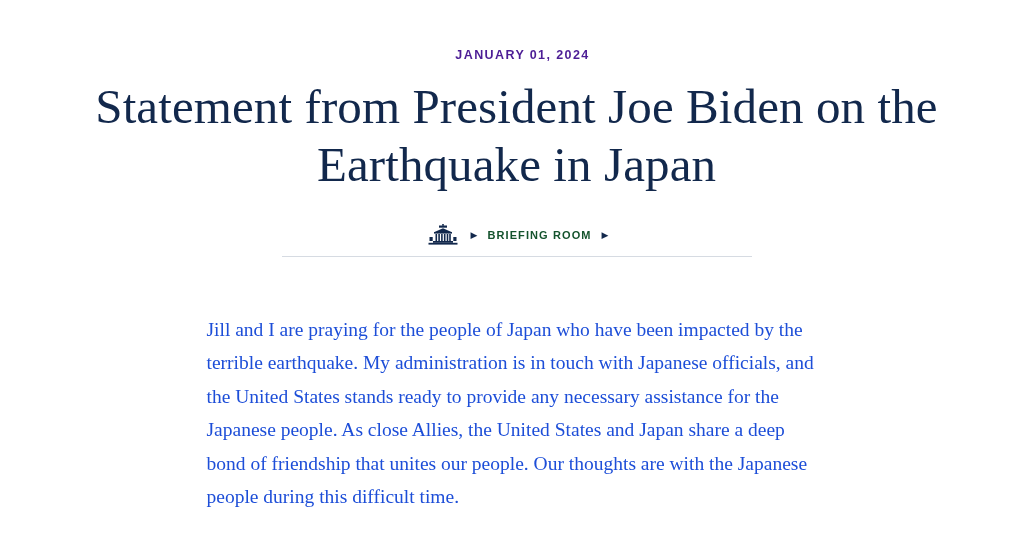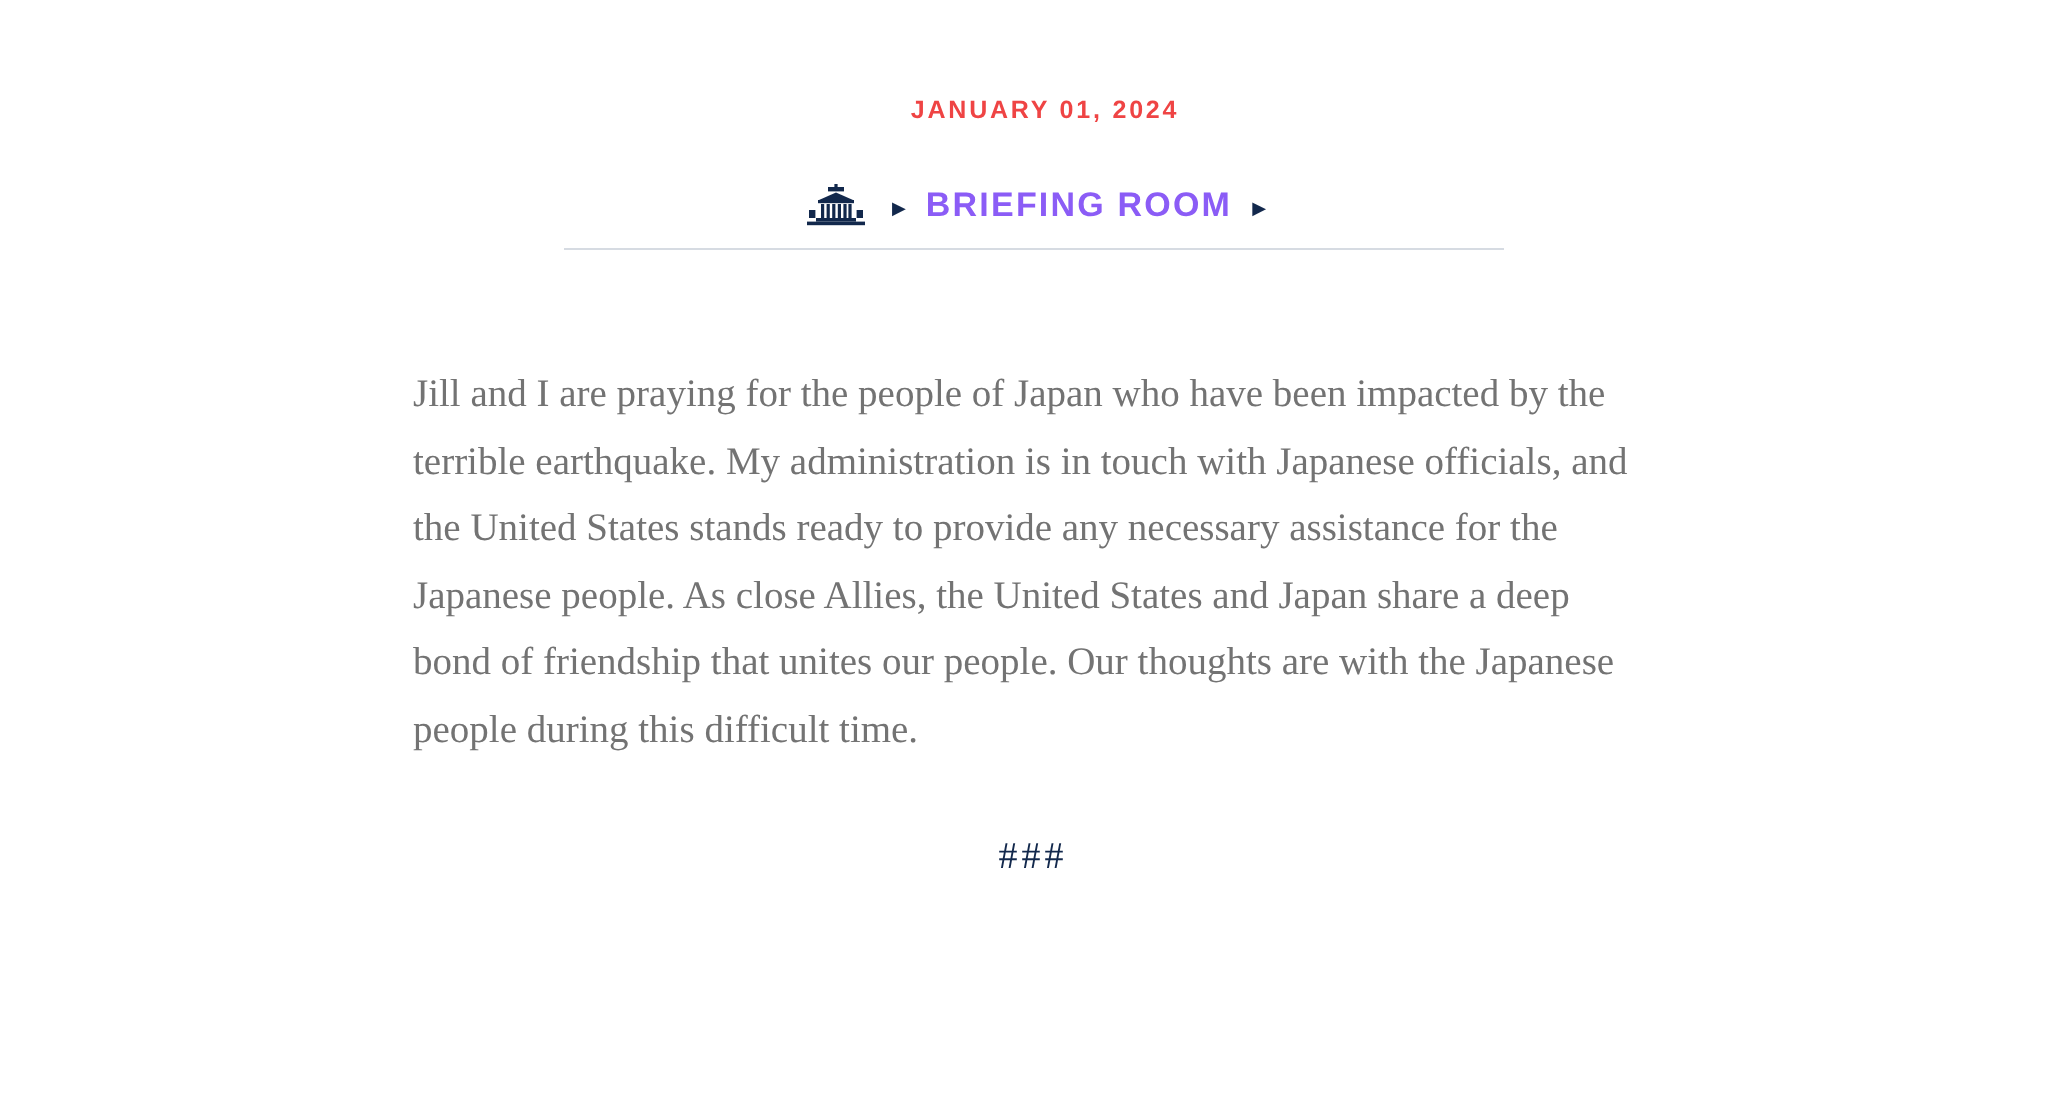--- a/index.html
+++ b/index.html
@@ -26,21 +26,21 @@
     width: 100%;
     text-align: center;
   }
 
   .eyebrow-date {
     margin-top: 48px;
     font-family: "Liberation Sans", sans-serif;
     font-size: 12.5px;
     font-weight: 700;
     letter-spacing: 1.4px;
-    color: #ef4444;
+    color: #4c1d95;
     text-transform: uppercase;
     padding-left: 12px;
   }
 
   .article-title {
     margin: 16px auto 0 auto;
     width: 880px;
     font-family: "Liberation Serif", serif;
     font-size: 49px;
     line-height: 1.18;
@@ -70,40 +70,40 @@
 
   .crumb-sep {
     color: #12284c;
     font-size: 9px;
     line-height: 1;
     transform: translateY(1px);
   }
 
   .crumb-link {
     font-family: "Liberation Sans", sans-serif;
-    font-size: 17px;
+    font-size: 11px;
     font-weight: 700;
     letter-spacing: 1.1px;
-    color: #8b5cf6;
+    color: #14532d;
     text-transform: uppercase;
     text-decoration: none;
     cursor: pointer;
   }
 
   .article-body {
     margin: 56px auto 0 auto;
     width: 620px;
   }
 
   .article-body p {
     margin: 0;
     font-family: "Liberation Serif", serif;
     font-size: 19.5px;
     line-height: 1.72;
-    color: #737373;
+    color: #1d4ed8;
   }
 
   .end-mark {
     margin: 36px auto 0 auto;
     width: 620px;
     text-align: center;
     font-family: "Liberation Serif", serif;
     font-size: 19px;
     letter-spacing: 2px;
     color: #12284c;
@@ -111,20 +111,21 @@
 </style>
 </head>
 <body>
 
 <div class="page">
 
   <header class="article-header">
 
     <div class="eyebrow-date">JANUARY 01, 2024</div>
 
+    <h1 class="article-title">Statement from President Joe Biden on the Earthquake in Japan</h1>
 
     <nav class="breadcrumb">
 
       <span class="wh-icon">
         <svg width="36" height="22" viewBox="0 0 36 22" aria-hidden="true">
           <g fill="#12284c">
             <rect x="14" y="1.5" width="8" height="2.2"></rect>
             <rect x="17.2" y="0" width="1.6" height="1.8"></rect>
             <polygon points="9.5,8 26.5,8 18,4.2"></polygon>
             <rect x="9" y="8" width="18" height="1.6"></rect>

